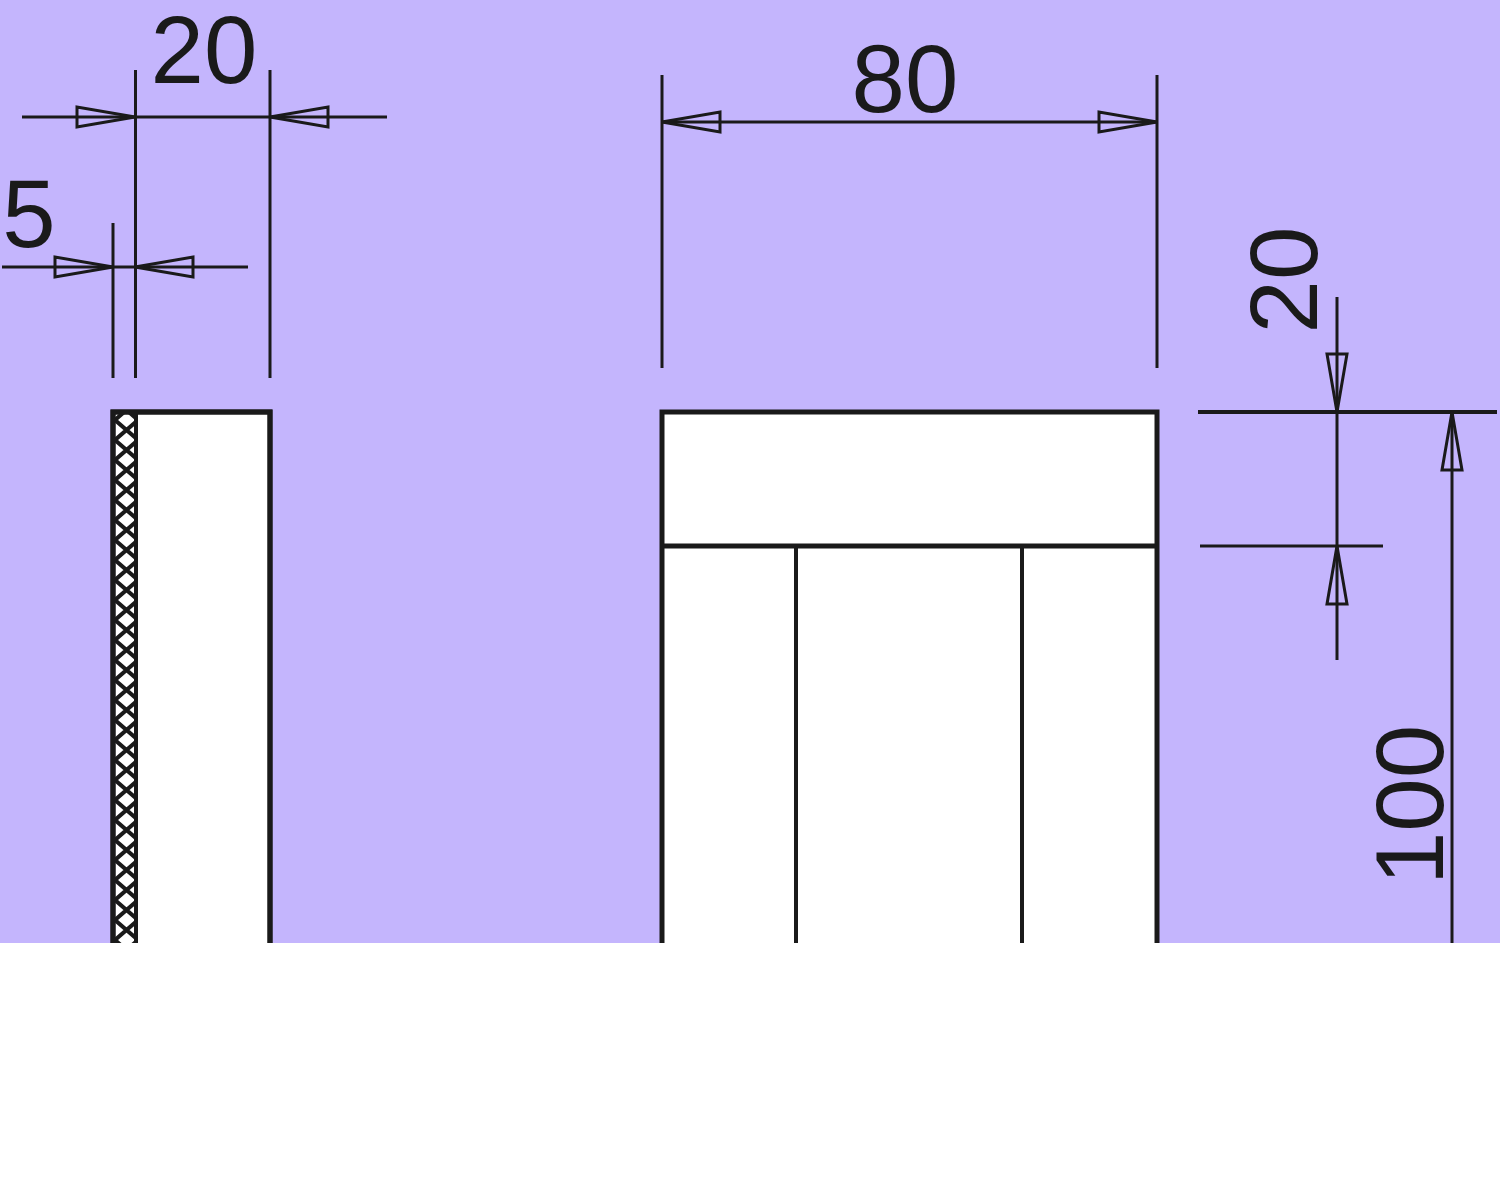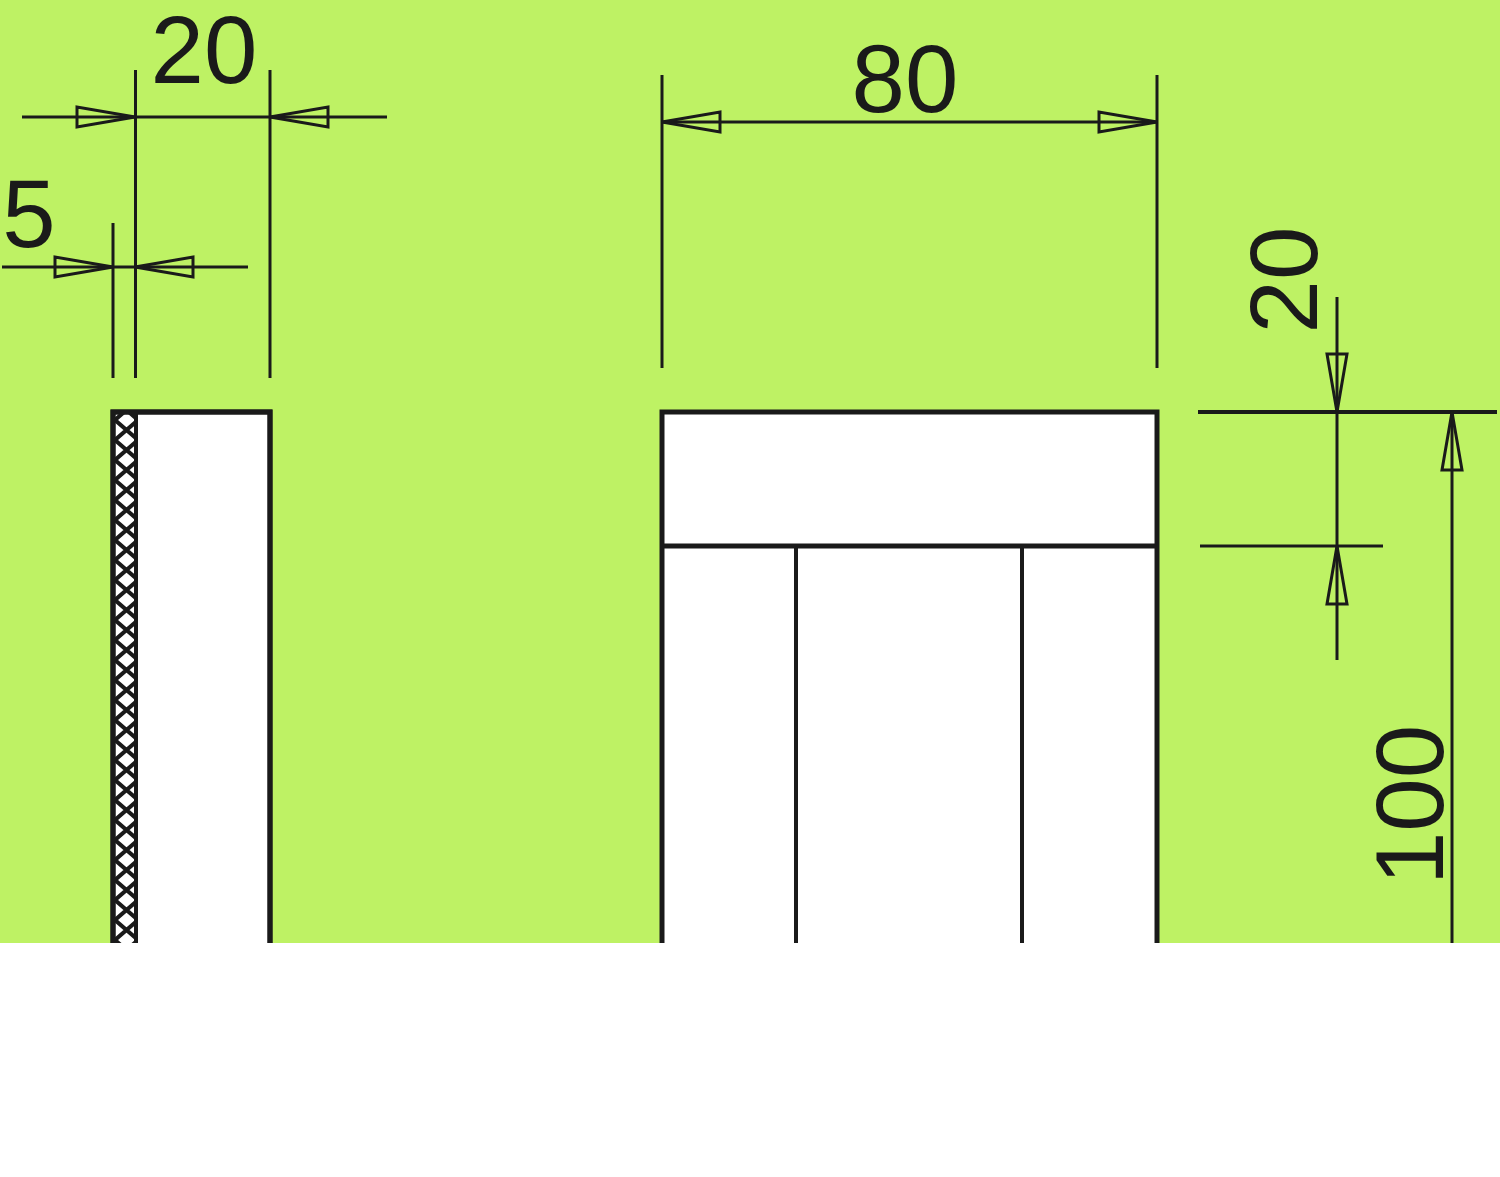--- a/index.html
+++ b/index.html
@@ -4,21 +4,21 @@
 <style>
   html, body {
     margin: 0;
     padding: 0;
     background: #ffffff;
   }
   .drawing-wrap {
     position: relative;
     width: 1500px;
     height: 943px;
-    background: #bef264;
+    background: #c4b5fd;
     overflow: hidden;
   }
   svg { display: block; }
   .dim-label {
     font-family: "Liberation Sans", sans-serif;
     font-size: 96px;
     fill: #1a1a1a;
   }
   .obj-stroke  { stroke: #1a1a1a; stroke-width: 5; fill: none; }
   .obj-fill    { stroke: #1a1a1a; stroke-width: 5; fill: #ffffff; }

